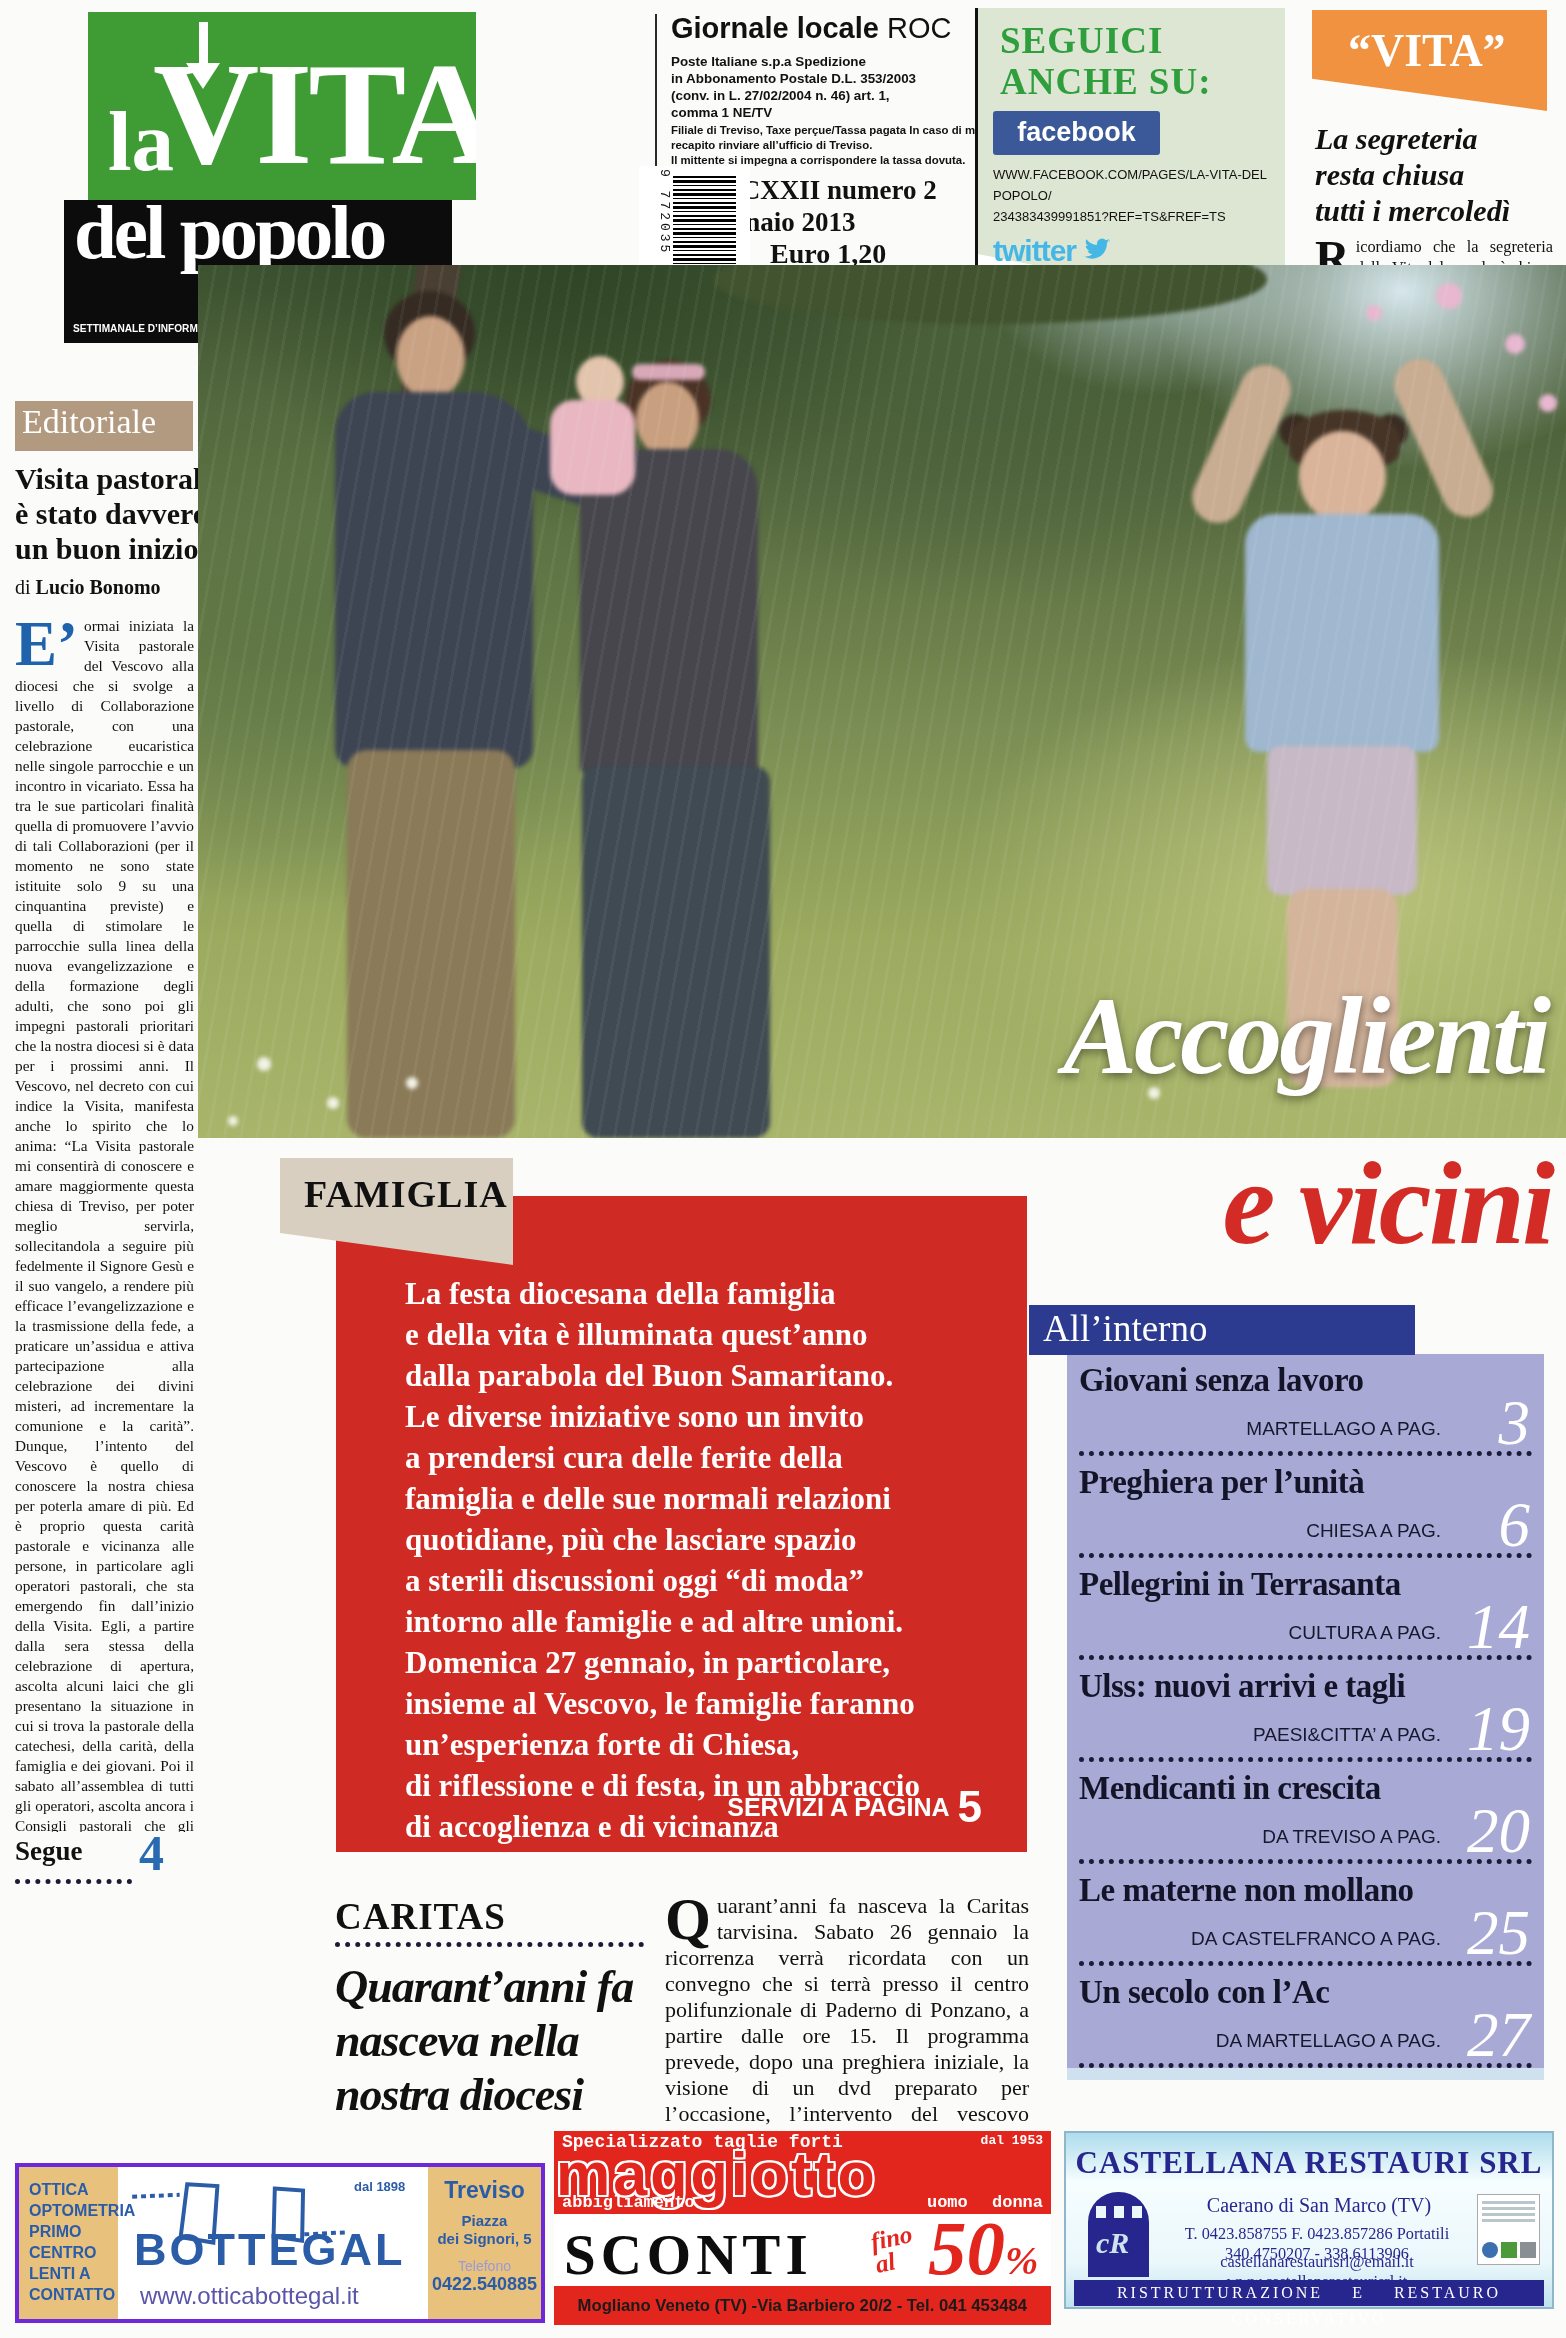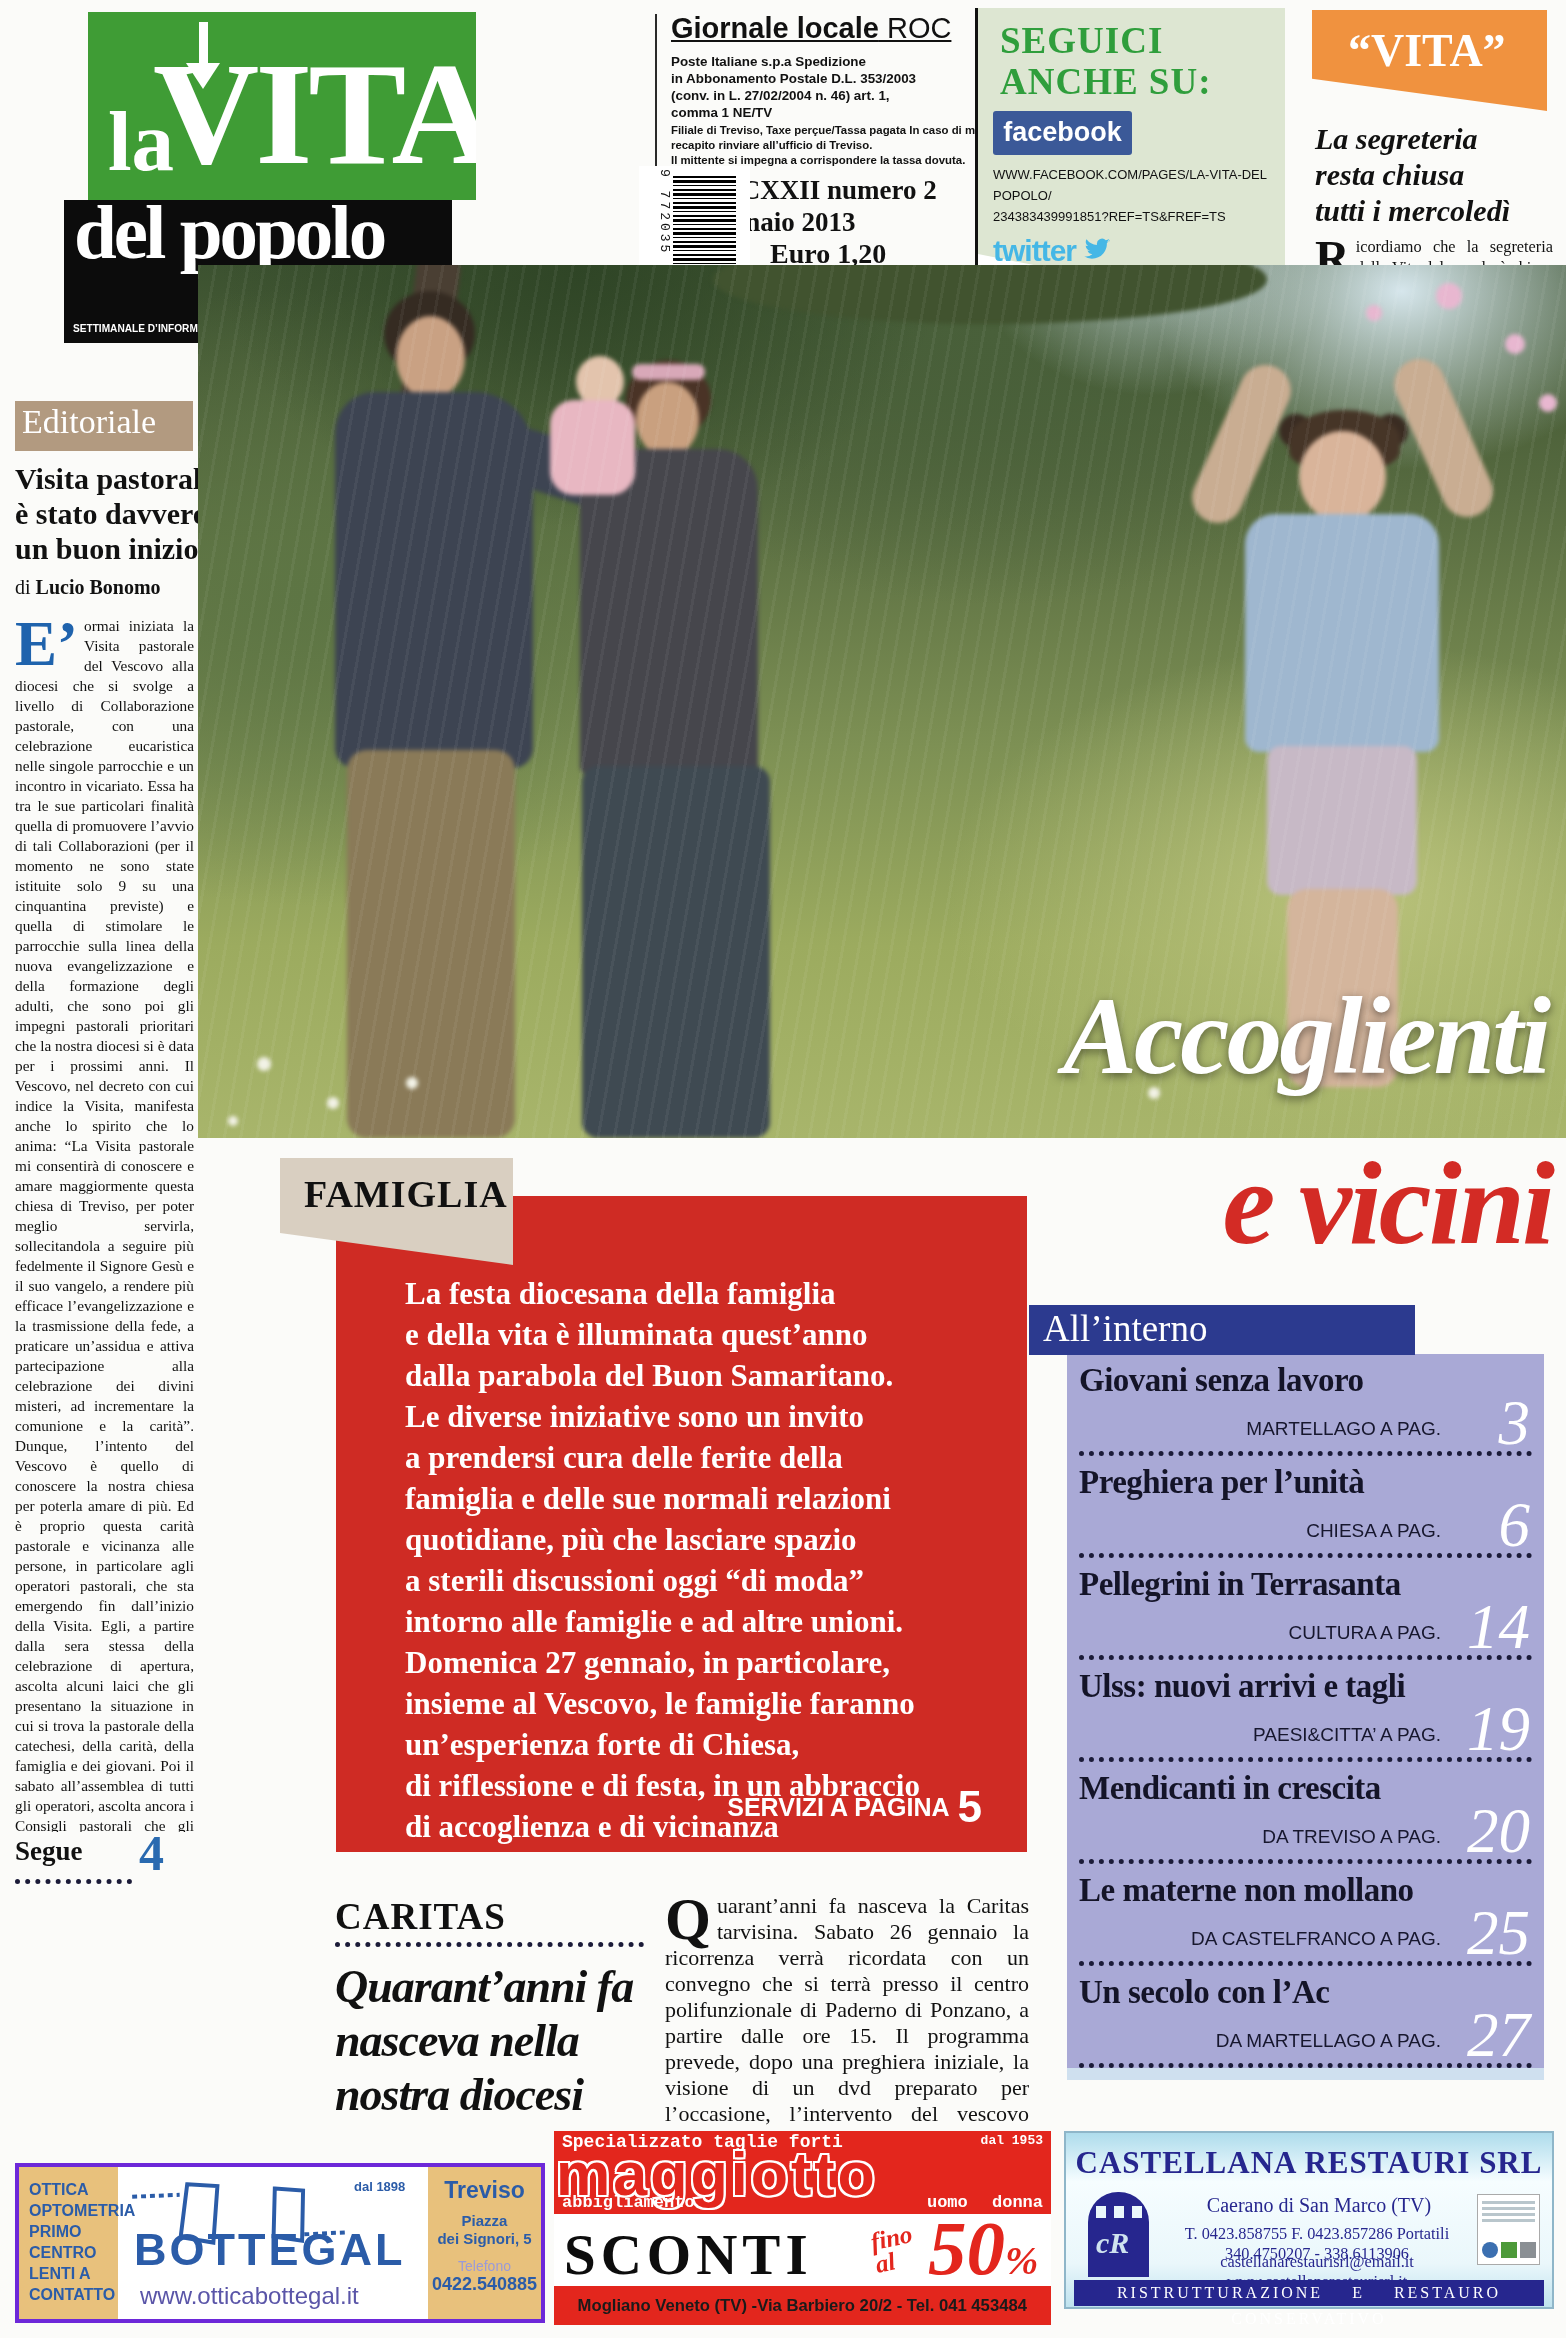--- a/index.html
+++ b/index.html
@@ -19,41 +19,41 @@
   .v-arrow-head{position:absolute;left:98px;top:51px;width:0;height:0;
                 border-left:17px solid transparent;border-right:17px solid transparent;border-top:26px solid #fff;}
   .mast-black{left:64px;top:200px;width:388px;height:143px;background:#0c0c0c;overflow:hidden;}
   .mast-sub{position:absolute;left:10px;top:-10px;font-weight:bold;font-size:77px;color:#fff;
             letter-spacing:-3px;line-height:1.1;}
   .mast-tag{position:absolute;left:9px;bottom:9px;color:#fff;font-size:11px;font-weight:bold;
             white-space:nowrap;transform:scaleX(.92);transform-origin:left center;}
   .head-divider{left:655px;top:14px;width:2px;height:321px;background:#2a2a2a;}
 
   
-  .giornale{left:671px;top:12px;font-size:29px;white-space:nowrap;text-decoration:underline;}
+  .giornale{left:671px;top:12px;font-size:29px;white-space:nowrap;}
   .giornale b{font-weight:bold;}
   .postal1{left:671px;top:53px;font-weight:bold;font-size:13.4px;line-height:17px;}
   .postal2{left:671px;top:123px;font-weight:bold;font-size:11.4px;line-height:15px;}
   .issue{left:671px;top:174px;font-weight:bold;font-size:27px;line-height:32px;}
   .price{left:770px;top:238px;font-weight:bold;font-size:28px;}
   .barcode{left:639px;top:166px;width:111px;height:168px;background:#fff;}
   .bc-inner{position:absolute;width:168px;height:111px;transform-origin:0 0;
             transform:rotate(90deg) translate(0,-111px);}
   .bc-top{font-size:11px;text-align:right;padding:1px 8px 0 0;letter-spacing:2px;}
   .bc-bars{margin:1px 10px;height:63px;background:repeating-linear-gradient(90deg,#000 0 2px,#fff 2px 4px,#000 4px 7px,#fff 7px 9px,#000 9px 10px,#fff 10px 13px);}
   .bc-num{font-size:13px;letter-spacing:3px;text-align:center;}
 
   
   .social{left:975px;top:8px;width:307px;height:337px;background:#fff;
           border-left:3px solid #111;border-bottom:4px solid #111;}
   .social-green{position:absolute;inset:0;background:#dde6d2;
                 clip-path:polygon(0 0,100% 0,100% 91%,0 73%);}
   .social-head{position:absolute;left:22px;top:12px;font-weight:bold;font-size:37px;line-height:41px;
                color:#2f9e3c;letter-spacing:1px;}
-  .fb-btn{position:absolute;left:15px;top:103px;width:139px;height:44px;background:#3b5998;
+  .fb-btn{position:absolute;left:15px;top:103px;width:167px;height:44px;background:#3b5998;
           border-radius:3px;color:#fff;font-weight:bold;font-size:27px;text-align:center;line-height:42px;}
   .fb-url{position:absolute;left:15px;top:156px;font-size:13px;line-height:21px;color:#111;}
   .tw-wrap{position:absolute;left:15px;top:226px;}
   .tw-label{font-weight:bold;font-size:30px;color:#45b7e6;letter-spacing:-1px;vertical-align:middle;}
   .tw-url{position:absolute;left:18px;top:265px;font-size:13px;color:#111;}
   .site-url{position:absolute;left:8px;top:296px;font-weight:bold;font-size:24px;color:#000;
             white-space:nowrap;transform:scaleX(.95);transform-origin:left center;}
 
   
   .vita-banner{left:1312px;top:10px;width:235px;height:101px;background:#f0923f;

